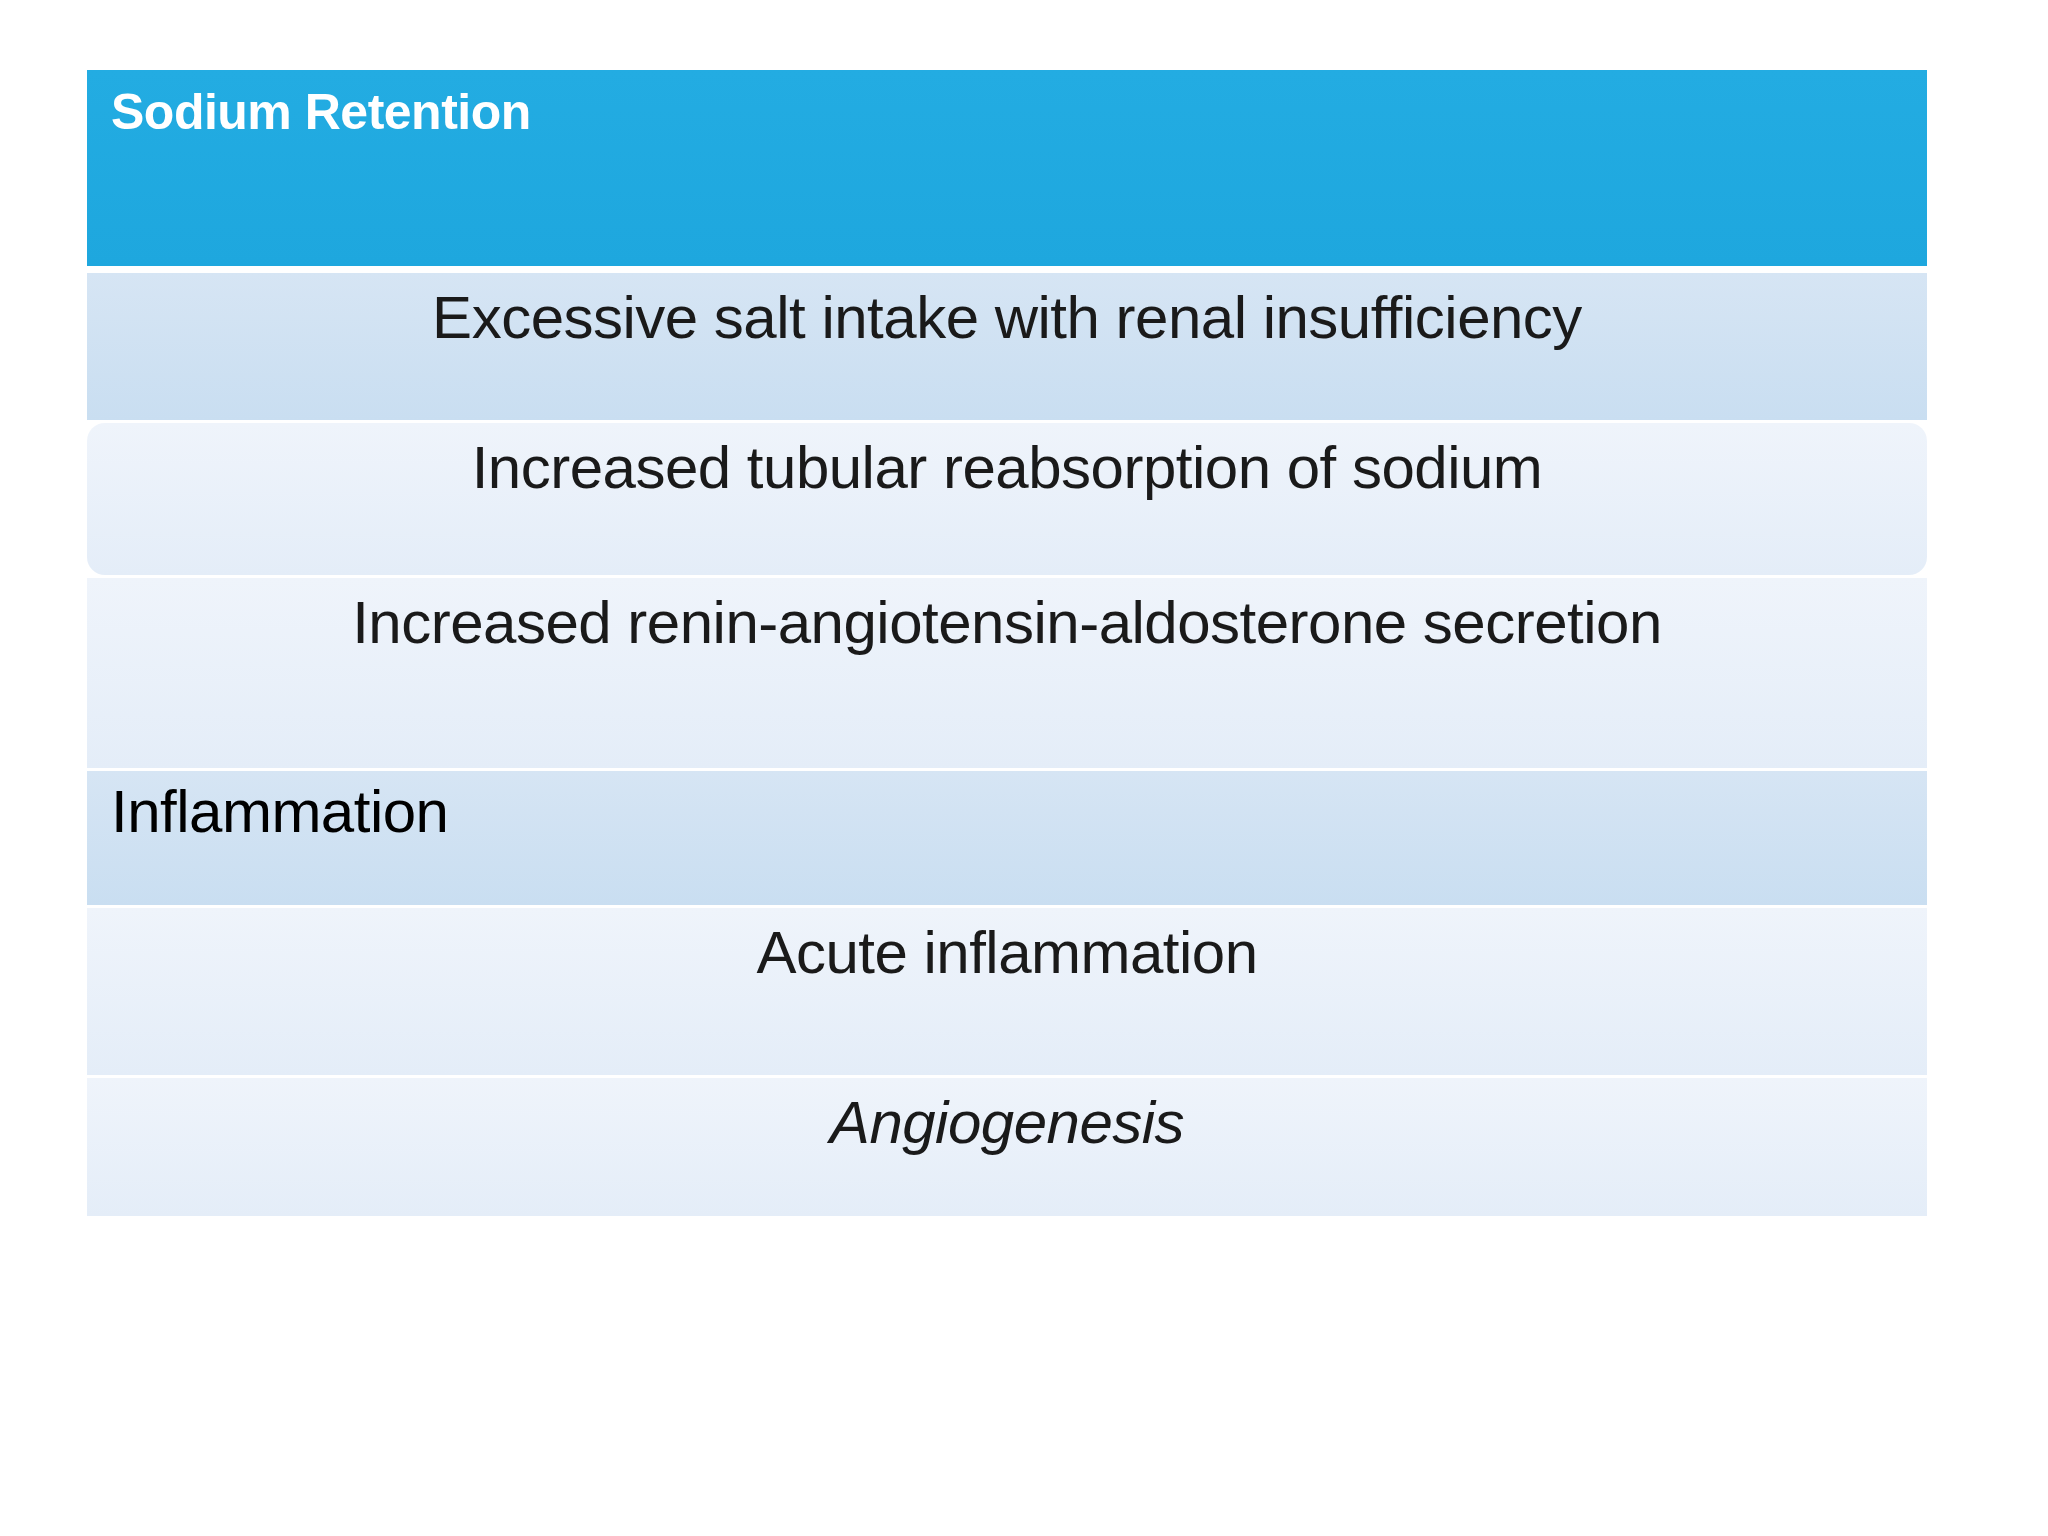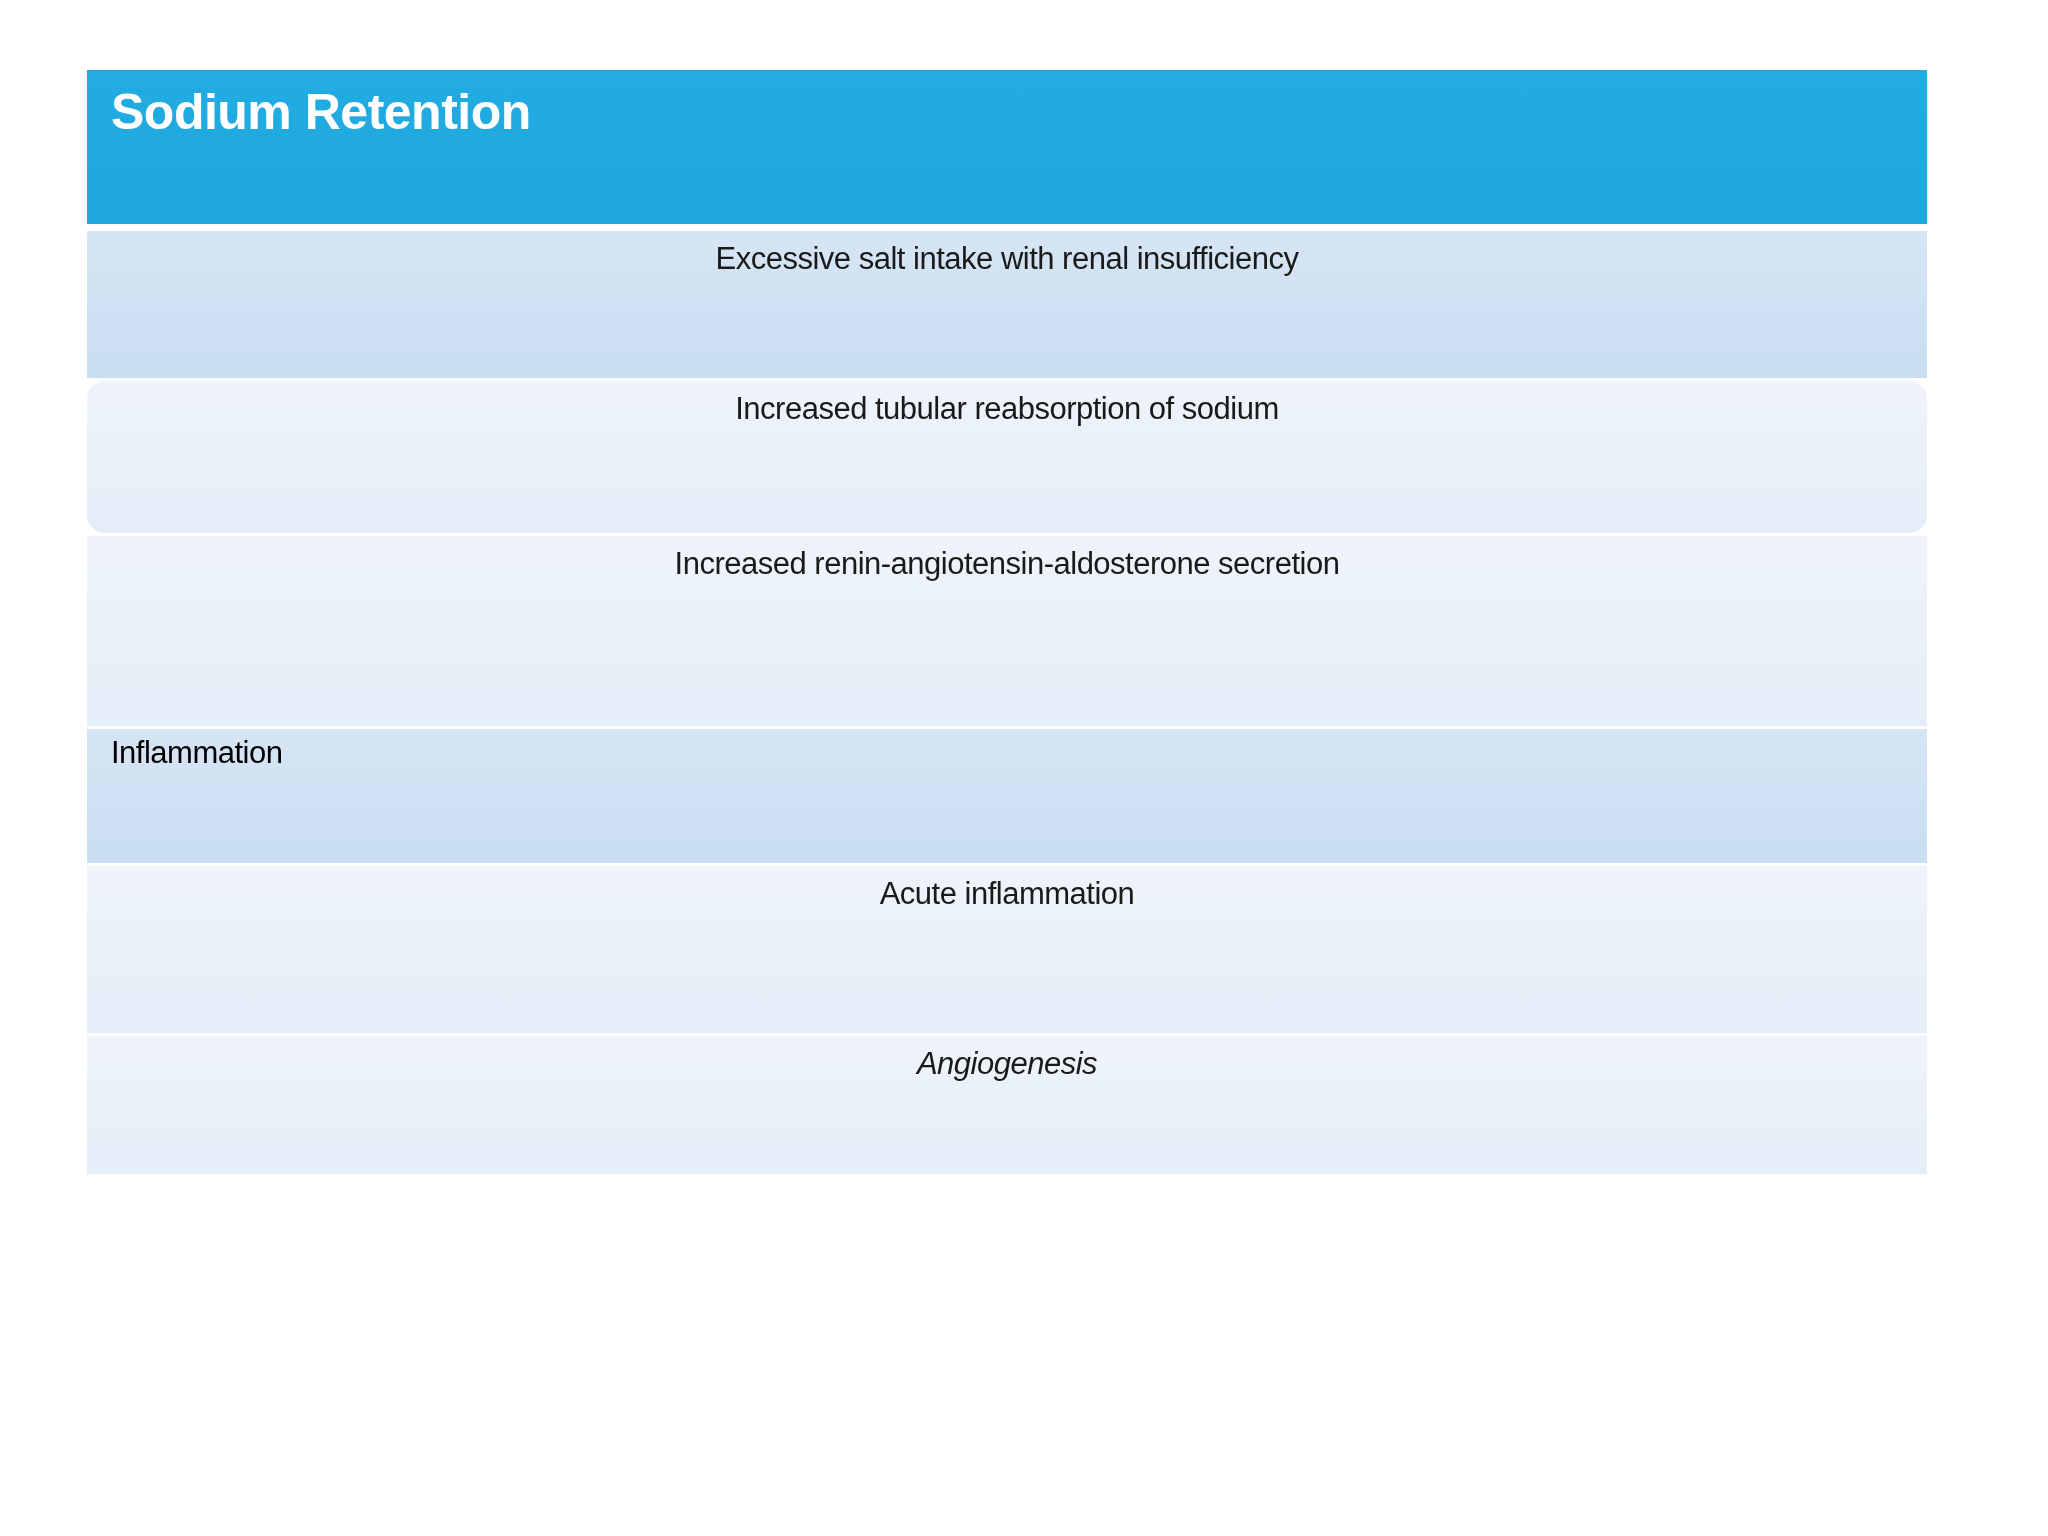--- a/index.html
+++ b/index.html
@@ -15,36 +15,36 @@
     background: #ffffff;
     overflow: hidden;
   }
   .etiology-table {
     position: absolute;
     left: 87px;
     top: 70px;
     width: 1840px;
   }
   .table-header {
-    height: 154px;
+    height: 196px;
     margin-bottom: 7px;
     box-sizing: border-box;
     padding: 14px 0 0 24px;
     background: linear-gradient(180deg, #23ACE2 0%, #1EA7DE 100%);
     color: #ffffff;
     font-size: 50px;
     font-weight: bold;
     line-height: 1.15;
     letter-spacing: -0.5px;
   }
   .row {
     box-sizing: border-box;
     margin-bottom: 3px;
     padding-top: 10px;
-    font-size: 31px;
+    font-size: 60px;
     line-height: 1.15;
     color: #1a1a1a;
     letter-spacing: -0.5px;
   }
   .row.center { text-align: center; }
   .row.section {
     text-align: left;
     padding-left: 24px;
     padding-top: 6px;
     font-weight: normal;

